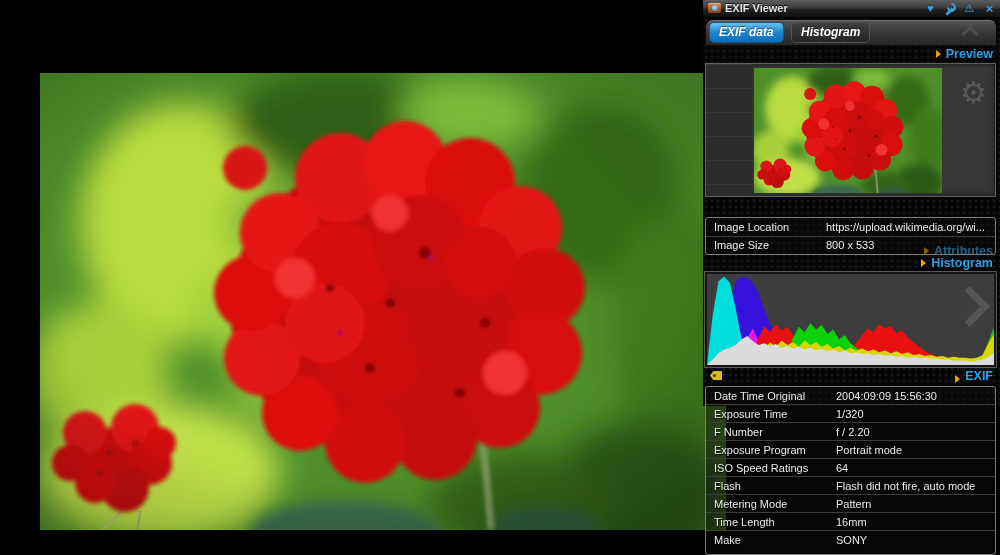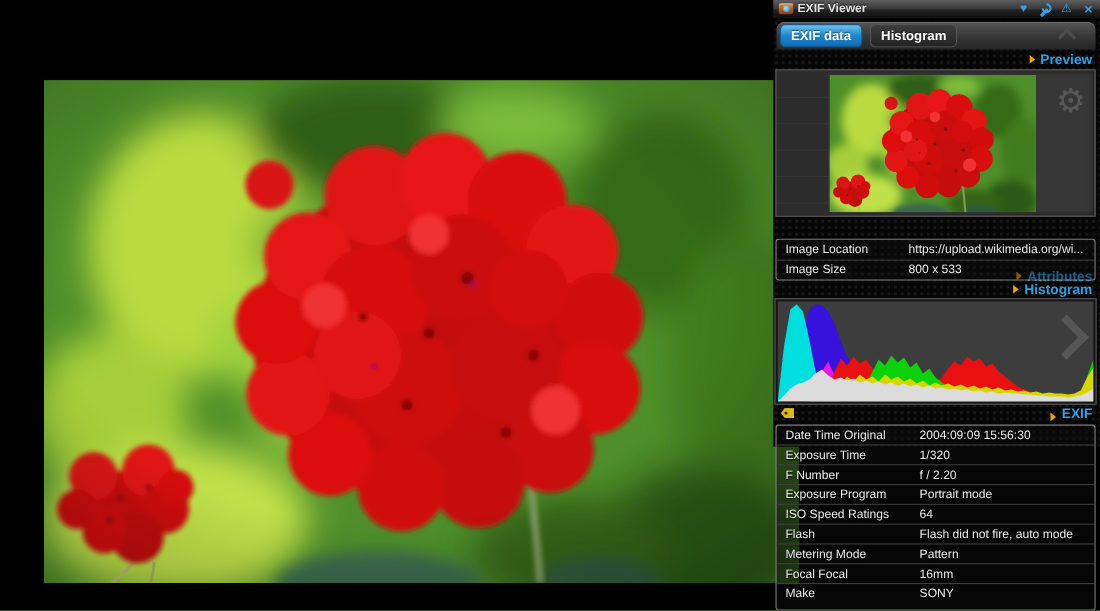--- a/index.html
+++ b/index.html
@@ -30,21 +30,21 @@
   .tbi{color:#3f9edd;font-size:11px;line-height:11px;width:13px;text-align:center;cursor:pointer;}
   .wrench{position:relative;width:12px;height:12px;}
   .wrench::before{content:'';position:absolute;left:1px;top:7px;width:9px;height:3px;background:#3f9edd;border-radius:1px;transform:rotate(-45deg);}
   .wrench::after{content:'';position:absolute;right:0px;top:0px;width:5px;height:5px;border:2px solid #3f9edd;border-radius:50%;border-left-color:transparent;transform:rotate(45deg);}
   
   .tabbar{position:absolute;left:3px;top:20px;width:290px;height:25px;
     border-radius:7px 7px 0 0;
     background:linear-gradient(#565656,#383838 50%,#262626);
     box-shadow:inset 0 1px 0 rgba(255,255,255,.15);}
   .tab{position:absolute;top:3px;height:13px;padding:3px 9px;border-radius:4px;
-    font-size:12px;font-weight:bold;line-height:13px;color:#fff;cursor:pointer;text-shadow:0 -1px 1px rgba(0,0,0,.5);}
+    font-size:12px;font-weight:bold;line-height:13px;color:#fff;cursor:pointer;text-shadow:0 -1px 1px rgba(0,0,0,.5);font-style:italic;}
   .tab.active{left:4px;background:linear-gradient(#6cc2f0,#1e86cc 50%,#0f6cb4);box-shadow:0 0 0 1px #0c5b97;}
   .tab.inactive{left:86px;background:linear-gradient(#3e3e3e,#242424);box-shadow:0 0 0 1px #555;}
   .collapse{position:absolute;right:20px;top:8px;width:9px;height:9px;
     border-top:3px solid #4d4d4d;border-right:3px solid #4d4d4d;transform:rotate(-45deg);cursor:pointer;}
   
   .hdr{position:absolute;right:7px;height:15px;display:flex;align-items:center;cursor:pointer;padding-left:25px;}
   .hdr .tri{width:0;height:0;border-left:5px solid #f0a400;border-top:4px solid transparent;border-bottom:4px solid transparent;margin-right:5px;}
   .hdr .hl{font-size:12.5px;font-weight:bold;color:#2f9fe6;}
   .hdr-preview{top:46px;}
   .hdr-attributes{top:199px;margin-top:44px;}
@@ -346,21 +346,21 @@
     </div>
     <div class="row">
       <span class="rl">Flash</span>
       <span class="rv">Flash did not fire, auto mode</span>
     </div>
     <div class="row">
       <span class="rl">Metering Mode</span>
       <span class="rv">Pattern</span>
     </div>
     <div class="row">
-      <span class="rl">Focal Focal</span>
+      <span class="rl">Time Length</span>
       <span class="rv">16mm</span>
     </div>
     <div class="row">
       <span class="rl">Make</span>
       <span class="rv">SONY</span>
     </div>
   </div>
 
 </div>
 

